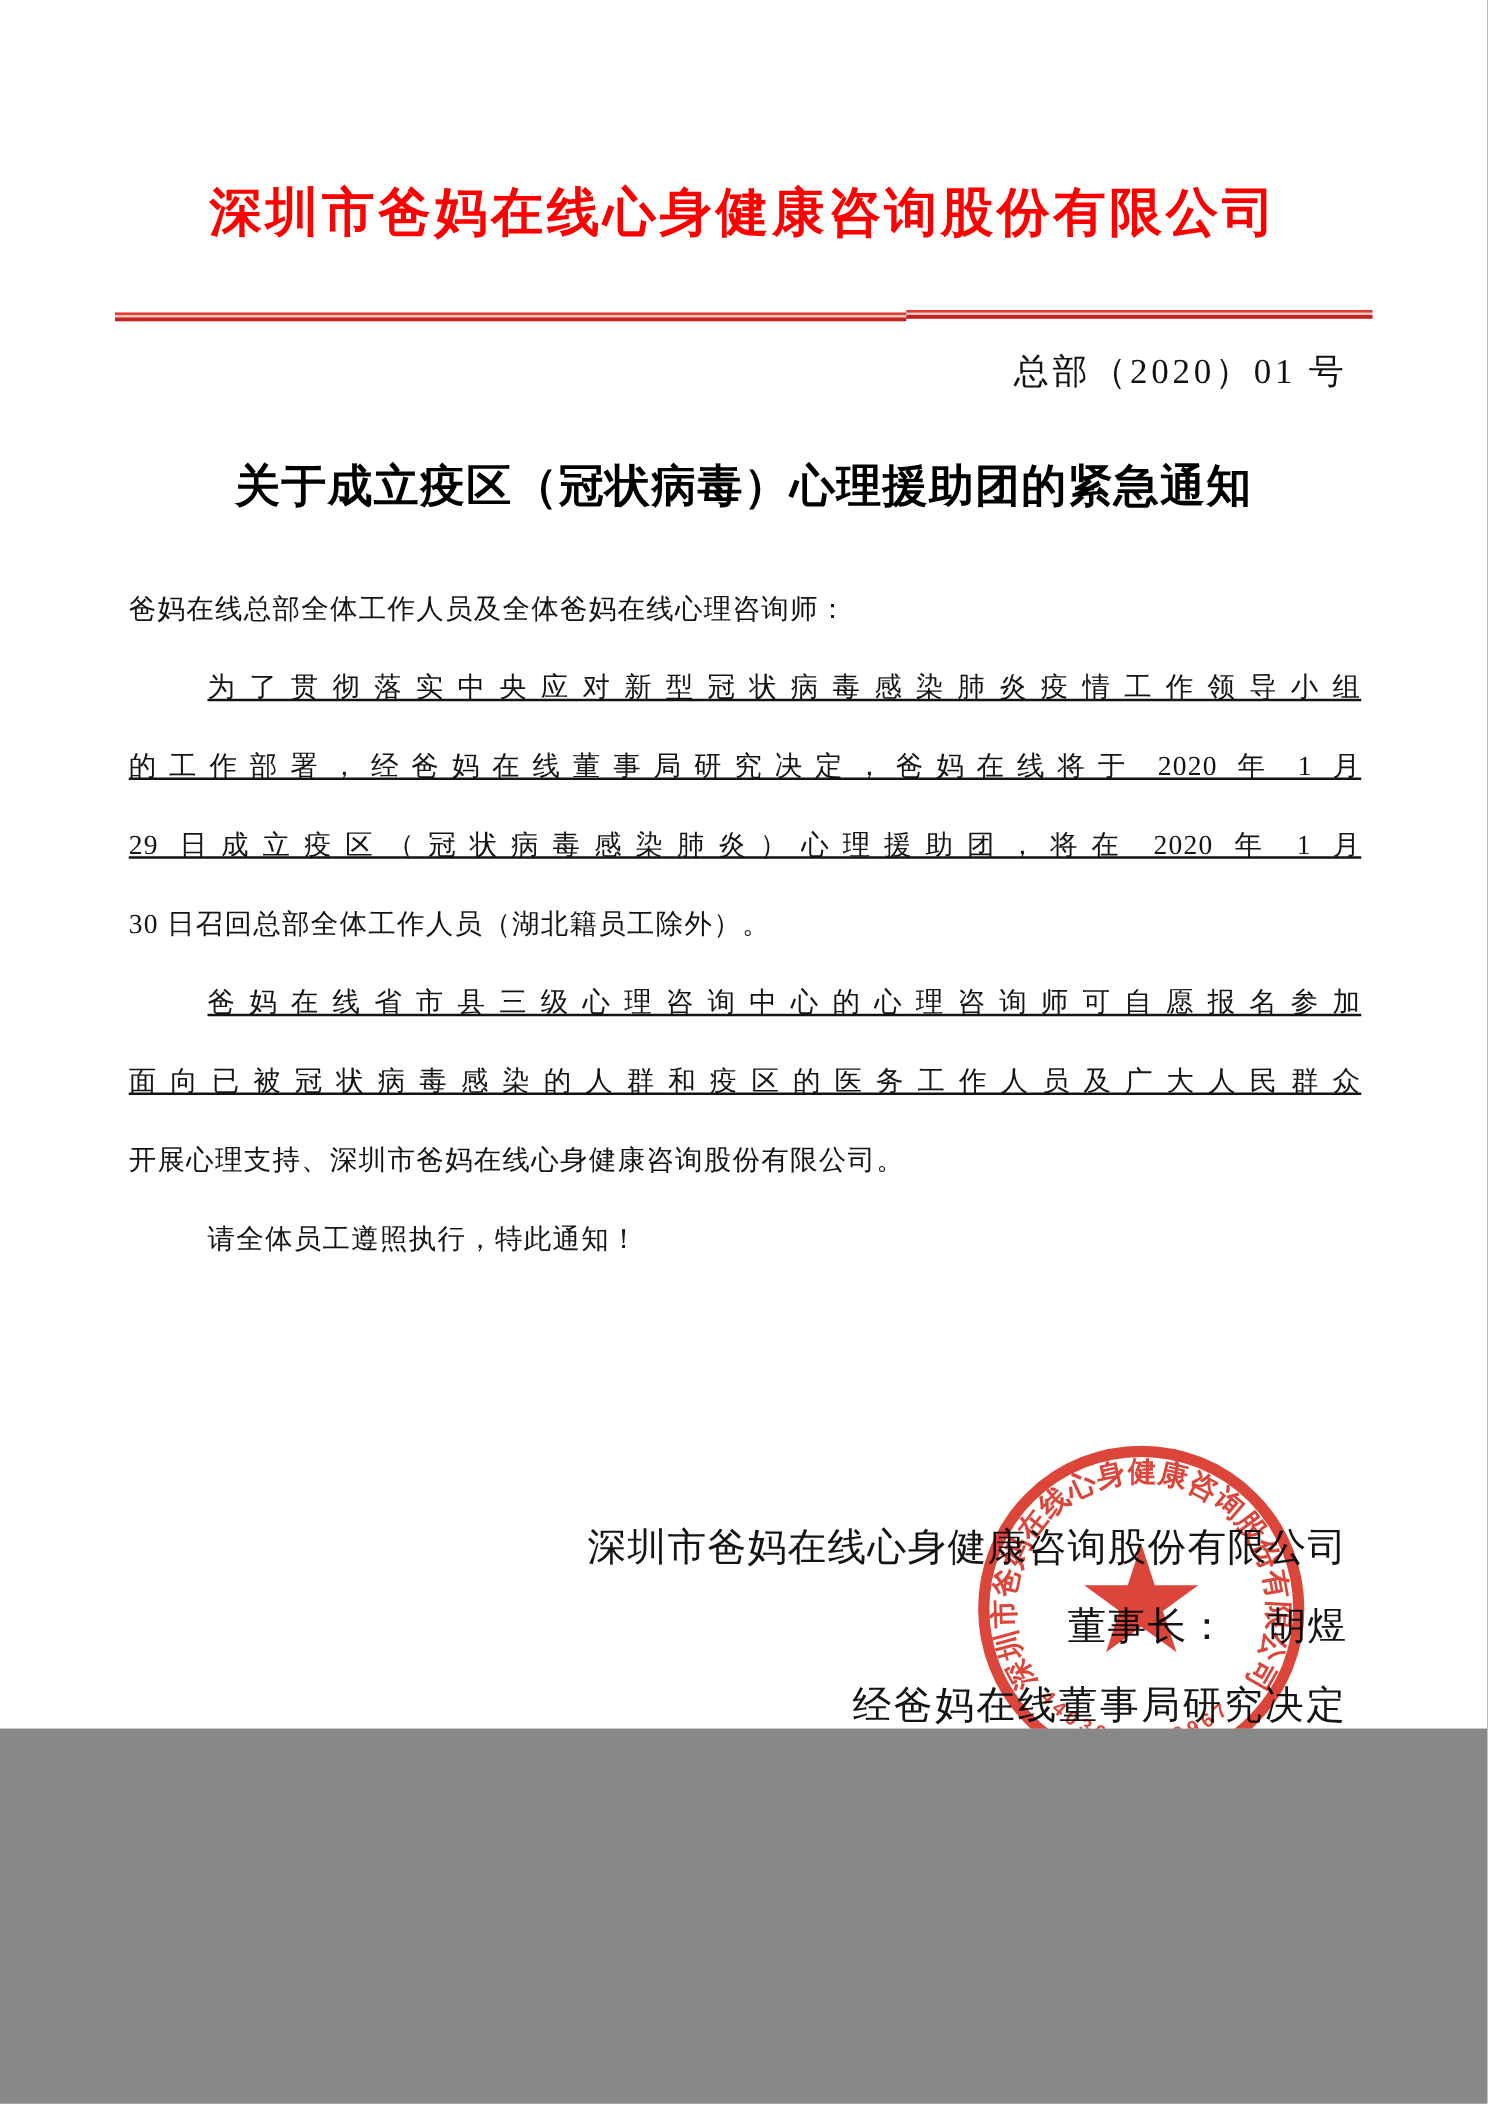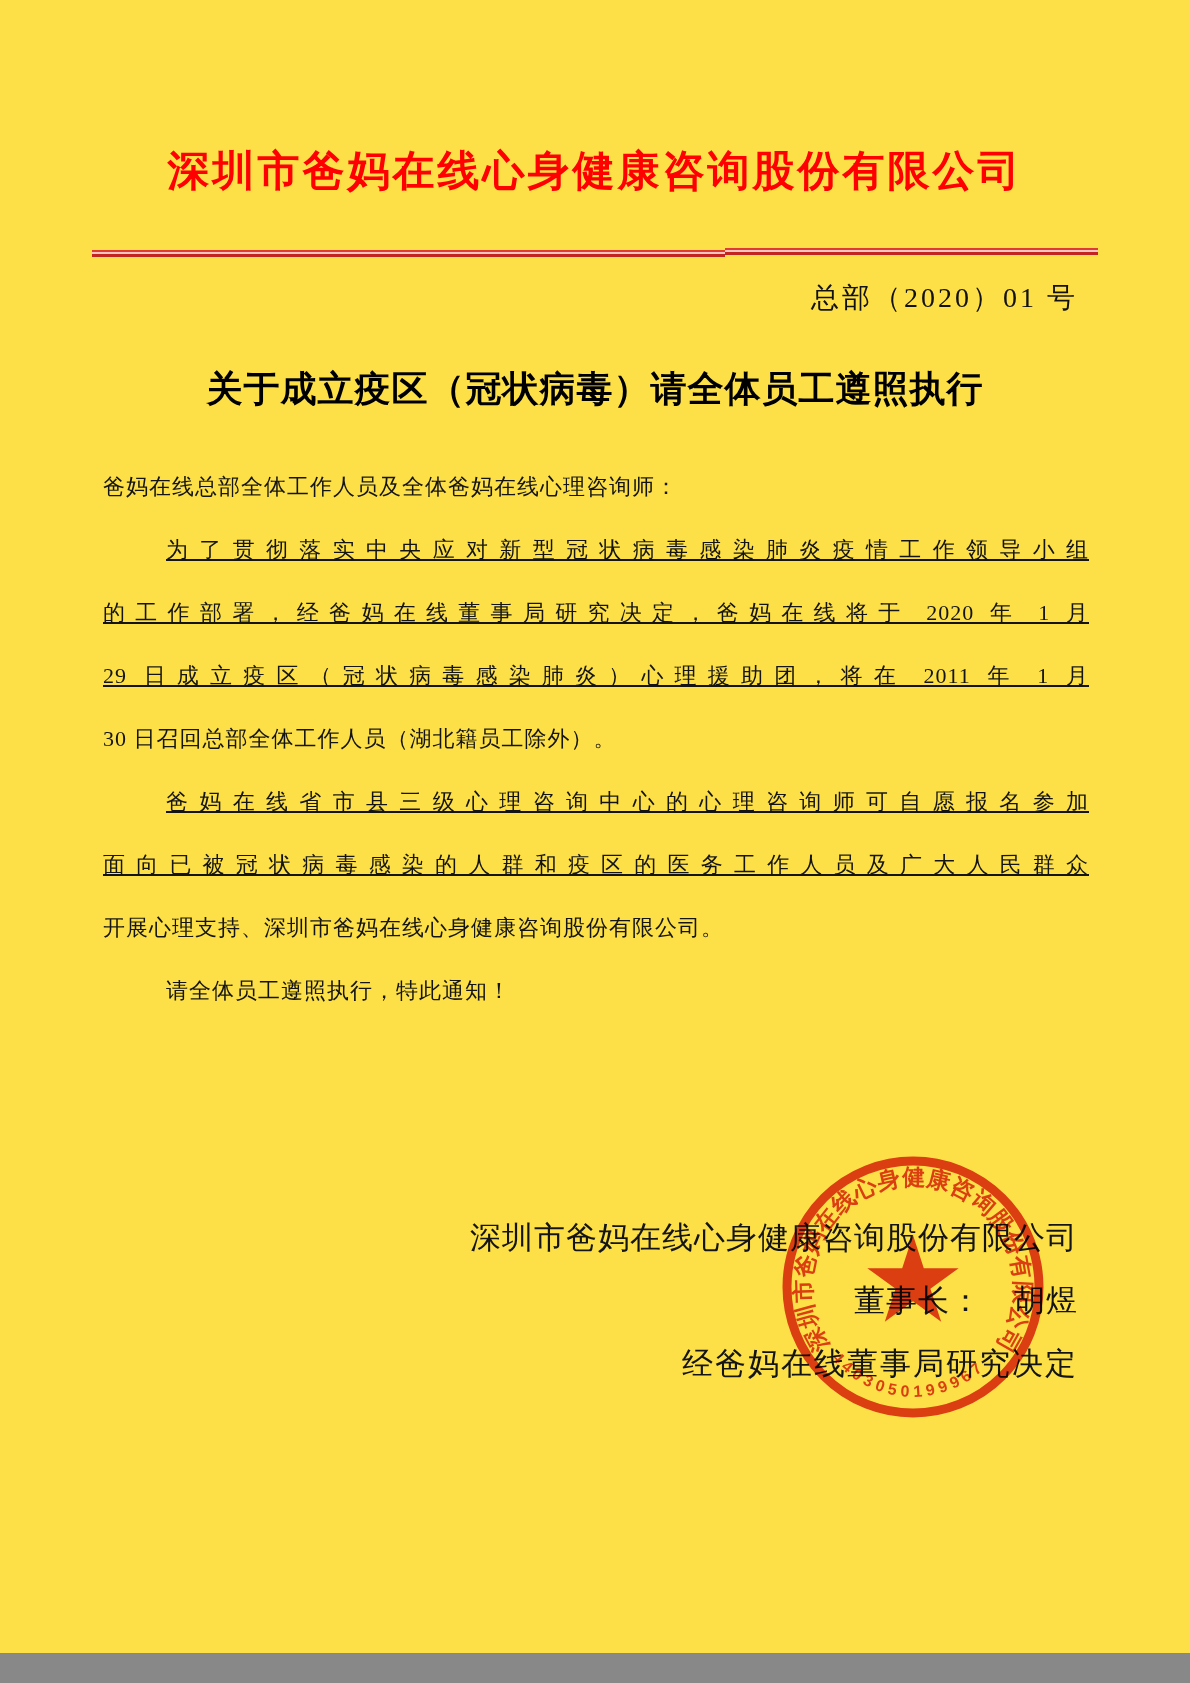--- a/index.html
+++ b/index.html
@@ -1,21 +1,21 @@
 <!DOCTYPE html>
 <html><head>
 <meta charset="utf-8">
 <style>
   html, body { margin: 0; padding: 0; background: #888; }
   .page {
     position: relative;
     width: 1190px;
-    height: 1653px;
+    height: 1383px;
     margin: 0 auto;
-    background: #fde047;
+    background: #ffffff;
     overflow: hidden;
     font-family: "Liberation Serif", serif;
     color: #161616;
   }
 
   
   .company-title {
     position: absolute;
     top: 147px; left: 0; right: 0;
     text-align: center;
@@ -119,27 +119,27 @@
 
   <div class="company-title">深圳市爸妈在线心身健康咨询股份有限公司</div>
 
   <div class="red-rule">
     <span class="seg seg-left"></span>
     <span class="seg seg-right"></span>
   </div>
 
   <div class="doc-number">总部（2020）01 号</div>
 
-  <div class="notice-title">关于成立疫区（冠状病毒）请全体员工遵照执行</div>
+  <div class="notice-title">关于成立疫区（冠状病毒）心理援助团的紧急通知</div>
 
   <div class="body-text">
       <div class="body-line">爸妈在线总部全体工作人员及全体爸妈在线心理咨询师：</div>
       <div class="body-line just ind">为了贯彻落实中央应对新型冠状病毒感染肺炎疫情工作领导小组</div>
       <div class="body-line just">的工作部署，经爸妈在线董事局研究决定，爸妈在线将于 2020 年 1 月</div>
-      <div class="body-line just">29 日成立疫区（冠状病毒感染肺炎）心理援助团，将在 2011 年 1 月</div>
+      <div class="body-line just">29 日成立疫区（冠状病毒感染肺炎）心理援助团，将在 2020 年 1 月</div>
       <div class="body-line">30 日召回总部全体工作人员（湖北籍员工除外）。</div>
       <div class="body-line just ind">爸妈在线省市县三级心理咨询中心的心理咨询师可自愿报名参加</div>
       <div class="body-line just">面向已被冠状病毒感染的人群和疫区的医务工作人员及广大人民群众</div>
       <div class="body-line">开展心理支持、深圳市爸妈在线心身健康咨询股份有限公司。</div>
       <div class="body-line ind">请全体员工遵照执行，特此通知！</div>
     </div>
 
   <div class="signature">
     <div class="sig-company">深圳市爸妈在线心身健康咨询股份有限公司</div>
     <div class="sig-signer">董事长：　胡煜</div>

